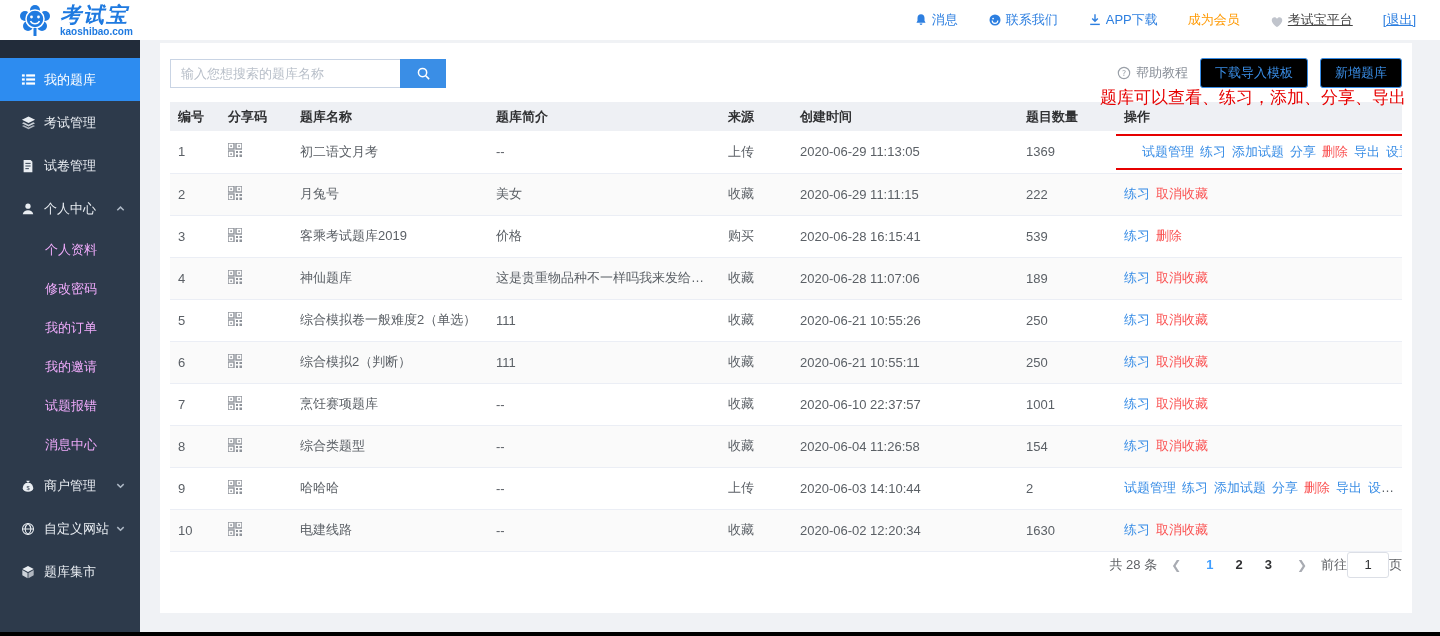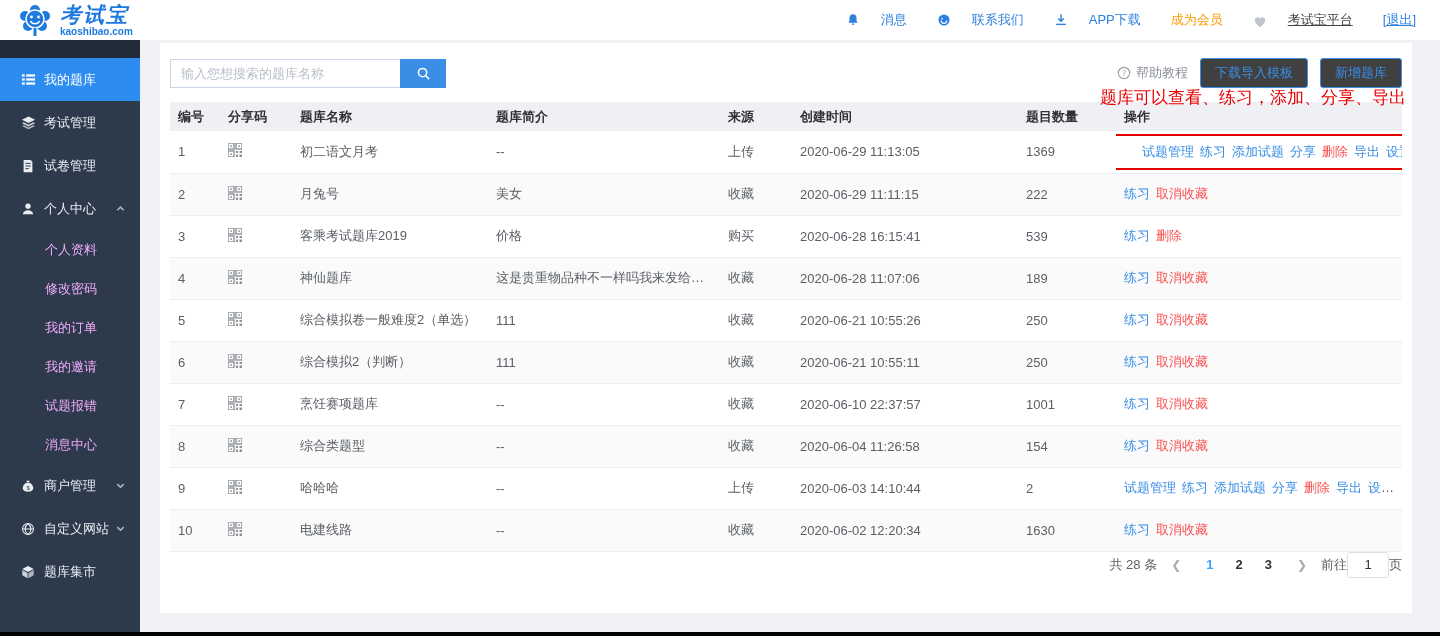--- a/index.html
+++ b/index.html
@@ -8,21 +8,21 @@
 
   
   .topbar { position:absolute; left:0; top:0; width:1440px; height:40px; background:#fff; z-index:30;
     display:flex; align-items:center; justify-content:space-between; padding:0 24px 0 18px; }
   .logo { display:flex; align-items:center; gap:8px; }
   .logo-badge { width:34px; height:34px; }
   .logo-txt { display:flex; flex-direction:column; line-height:1; }
   .logo-title { font-size:21px; font-weight:bold; font-style:italic; color:#1f7ae0; letter-spacing:2px; }
   .logo-domain { font-size:10px; font-weight:bold; color:#1f7ae0; margin-top:2px; }
   .topnav { display:flex; align-items:center; gap:30px; font-size:13px; }
-  .nav-item { display:inline-flex; align-items:center; gap:21px; cursor:pointer; white-space:nowrap; }
+  .nav-item { display:inline-flex; align-items:center; gap:4px; cursor:pointer; white-space:nowrap; }
   .nav-item.kind-link { color:#2d7fe0; }
   .nav-item.kind-member { color:#ff9900; }
   .nav-item.kind-platform { color:#444; text-decoration:underline;align-items:flex-end; }
   .nav-item.kind-platform .icn { color:#c0c4cc; }
   .nav-item.kind-logout { color:#2d7fe0; text-decoration:underline; }
   .icn { display:inline-flex; }
   .icn svg { display:block; }
 
   
   .sidebar { position:absolute; left:0; top:40px; width:140px; height:596px; background:#2d3a4b; z-index:20; }
@@ -40,21 +40,21 @@
 
   .toolbar { display:flex; align-items:center; height:30px; }
   .search-wrap { display:flex; }
   .search-input { width:230px; height:29px; border:1px solid #c9d4e4; border-right:none; padding:0 10px;
     font-size:13px; color:#333; outline:none; }
   .search-input::placeholder { color:#b8bfc9; }
   .search-btn { width:46px; height:29px; background:#3a8ee6; border:none; display:flex; align-items:center;
     justify-content:center; cursor:pointer; }
   .toolbar-right { margin-left:auto; display:flex; align-items:center; gap:12px; }
   .help-link { display:inline-flex; align-items:center; gap:5px; color:#8a9099; font-size:13px; cursor:pointer; }
-  .btn-outline { height:30px; padding:0 14px; background:#404040; border:1px solid #3a8ee6; color:#3a8ee6;
+  .btn-outline { height:30px; padding:0 14px; background:#000000; border:1px solid #3a8ee6; color:#3a8ee6;
     font-size:13px; border-radius:3px; cursor:pointer; }
 
   .annotation { position:absolute; top:43px; right:6px; color:#e60000; font-size:17px; z-index:5; white-space:nowrap; }
 
   
   table { width:1232px; margin-top:14px; border-collapse:collapse; table-layout:fixed; font-size:13px; }
   thead th { background:#eef0f4; color:#303133; text-align:left; font-weight:bold; height:29px; padding:0 8px; }
   tbody td { height:42px; padding:0 8px; color:#5b6066; border-bottom:1px solid #ebeef5;
     white-space:nowrap; overflow:hidden; text-overflow:ellipsis; }
   tbody tr:nth-child(even) td { background:#fafafa; }

